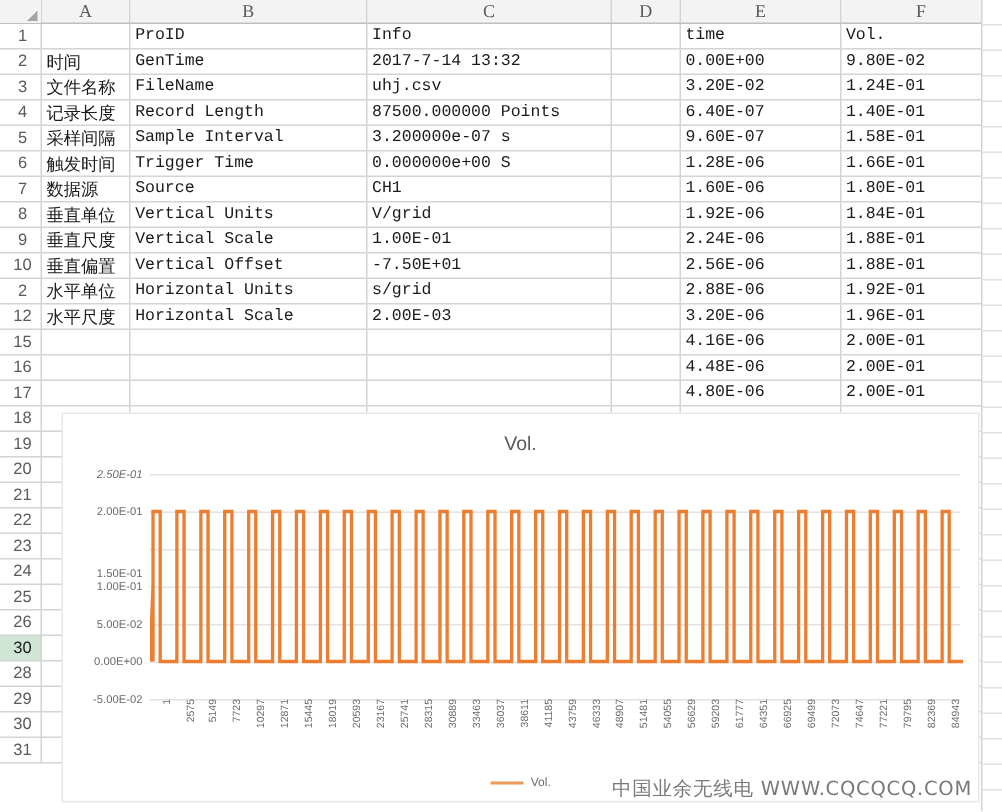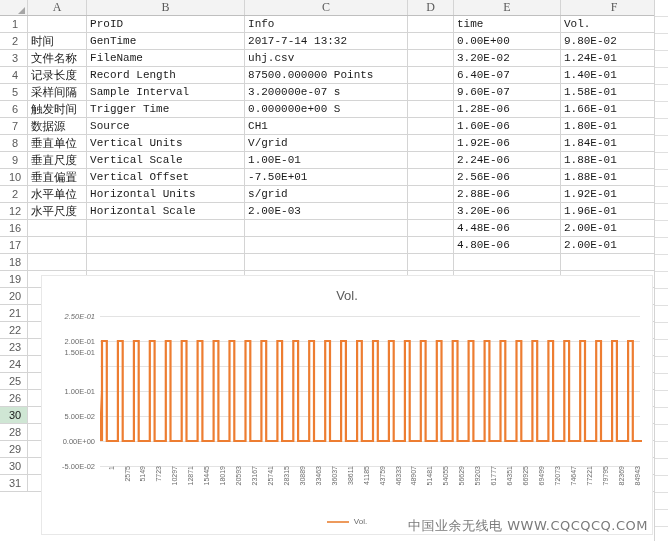--- a/index.html
+++ b/index.html
@@ -303,20 +303,29 @@
         <tr>
           <td class="rowhdr">12</td>
           <td class="cn">水平尺度</td>
           <td>Horizontal Scale</td>
           <td>2.00E-03</td>
           <td></td>
           <td>3.20E-06</td>
           <td>1.96E-01</td>
         </tr>
         <tr>
+          <td class="rowhdr">15</td>
+          <td></td>
+          <td></td>
+          <td></td>
+          <td></td>
+          <td>4.16E-06</td>
+          <td>2.00E-01</td>
+        </tr>
+        <tr>
           <td class="rowhdr">16</td>
           <td></td>
           <td></td>
           <td></td>
           <td></td>
           <td>4.48E-06</td>
           <td>2.00E-01</td>
         </tr>
         <tr>
           <td class="rowhdr">17</td>
@@ -493,21 +502,21 @@
   </div>
 
 <div id="chart">
   <div id="chart-title">Vol.</div>
   <div id="plot">
       <div class="gridline" style="top: 0px;"></div>
       <div class="ylabel" style="top: 0px; font-style: italic;">2.50E-01</div>
       <div class="gridline" style="top: 25px;"></div>
       <div class="ylabel" style="top: 25px;">2.00E-01</div>
       <div class="gridline" style="top: 50px;"></div>
-      <div class="ylabel" style="top: 36px;">1.50E-01</div>
+      <div class="ylabel" style="top: 66px;">1.50E-01</div>
       <div class="gridline" style="top: 75px;"></div>
       <div class="ylabel" style="top: 75px;">1.00E-01</div>
       <div class="gridline" style="top: 100px;"></div>
       <div class="ylabel" style="top: 100px;">5.00E-02</div>
       <div class="gridline" style="top: 125px;"></div>
       <div class="ylabel" style="top: 125px;">0.00E+00</div>
       <div class="gridline" style="top: 150px;"></div>
       <div class="ylabel" style="top: 150px;">-5.00E-02</div>
       <svg width="542" height="150" viewBox="0 0 542 150" style="position: absolute; left: 0px; top: 0px;">
         <polyline points="0.0,125.0 2.0,75.0 2.0,125.0 2.0,25.0 6.8,25.0 6.8,125.0 17.9,125.0 17.9,125.0 17.9,25.0 22.7,25.0 22.7,125.0 33.9,125.0 33.9,125.0 33.9,25.0 38.7,25.0 38.7,125.0 49.8,125.0 49.8,125.0 49.8,25.0 54.6,25.0 54.6,125.0 65.8,125.0 65.8,125.0 65.8,25.0 70.5,25.0 70.5,125.0 81.7,125.0 81.7,125.0 81.7,25.0 86.5,25.0 86.5,125.0 97.6,125.0 97.6,125.0 97.6,25.0 102.4,25.0 102.4,125.0 113.6,125.0 113.6,125.0 113.6,25.0 118.4,25.0 118.4,125.0 129.5,125.0 129.5,125.0 129.5,25.0 134.3,25.0 134.3,125.0 145.5,125.0 145.5,125.0 145.5,25.0 150.3,25.0 150.3,125.0 161.4,125.0 161.4,125.0 161.4,25.0 166.2,25.0 166.2,125.0 177.4,125.0 177.4,125.0 177.4,25.0 182.1,25.0 182.1,125.0 193.3,125.0 193.3,125.0 193.3,25.0 198.1,25.0 198.1,125.0 209.2,125.0 209.2,125.0 209.2,25.0 214.0,25.0 214.0,125.0 225.2,125.0 225.2,125.0 225.2,25.0 230.0,25.0 230.0,125.0 241.1,125.0 241.1,125.0 241.1,25.0 245.9,25.0 245.9,125.0 257.1,125.0 257.1,125.0 257.1,25.0 261.8,25.0 261.8,125.0 273.0,125.0 273.0,125.0 273.0,25.0 277.8,25.0 277.8,125.0 288.9,125.0 288.9,125.0 288.9,25.0 293.7,25.0 293.7,125.0 304.9,125.0 304.9,125.0 304.9,25.0 309.7,25.0 309.7,125.0 320.8,125.0 320.8,125.0 320.8,25.0 325.6,25.0 325.6,125.0 336.8,125.0 336.8,125.0 336.8,25.0 341.5,25.0 341.5,125.0 352.7,125.0 352.7,125.0 352.7,25.0 357.5,25.0 357.5,125.0 368.6,125.0 368.6,125.0 368.6,25.0 373.4,25.0 373.4,125.0 384.6,125.0 384.6,125.0 384.6,25.0 389.4,25.0 389.4,125.0 400.5,125.0 400.5,125.0 400.5,25.0 405.3,25.0 405.3,125.0 416.5,125.0 416.5,125.0 416.5,25.0 421.3,25.0 421.3,125.0 432.4,125.0 432.4,125.0 432.4,25.0 437.2,25.0 437.2,125.0 448.4,125.0 448.4,125.0 448.4,25.0 453.1,25.0 453.1,125.0 464.3,125.0 464.3,125.0 464.3,25.0 469.1,25.0 469.1,125.0 480.2,125.0 480.2,125.0 480.2,25.0 485.0,25.0 485.0,125.0 496.2,125.0 496.2,125.0 496.2,25.0 501.0,25.0 501.0,125.0 512.1,125.0 512.1,125.0 512.1,25.0 516.9,25.0 516.9,125.0 528.1,125.0 528.1,125.0 528.1,25.0 532.8,25.0 532.8,125.0 544.0,125.0" fill="none" stroke="#ed7d31" stroke-width="2.2"></polyline>

